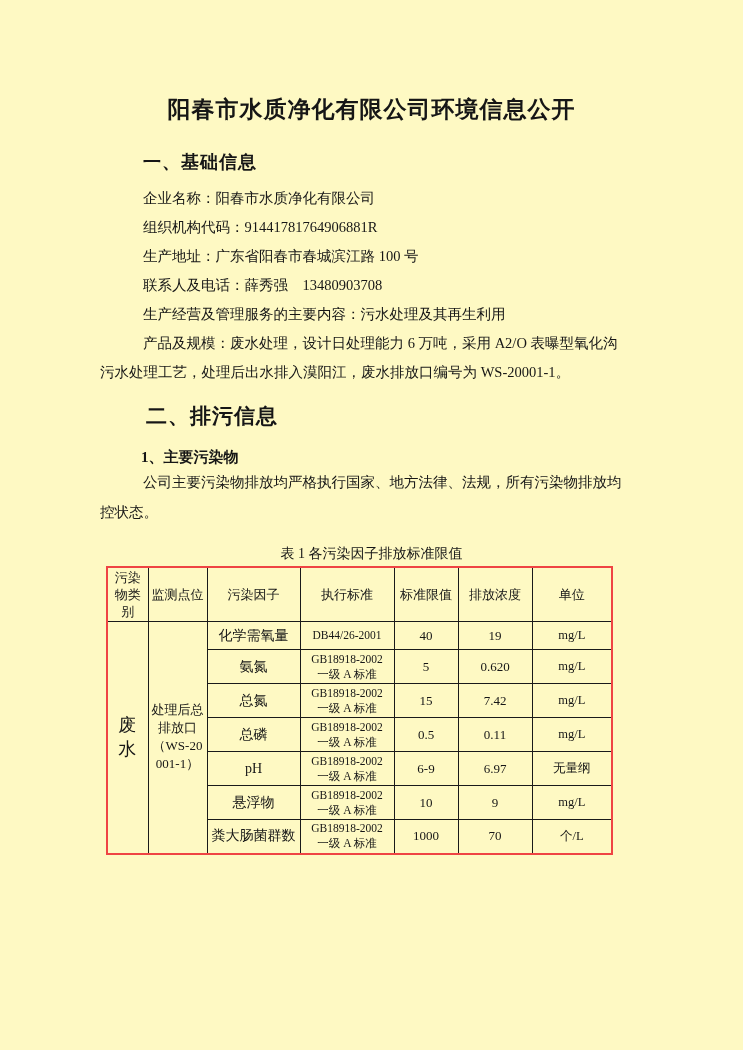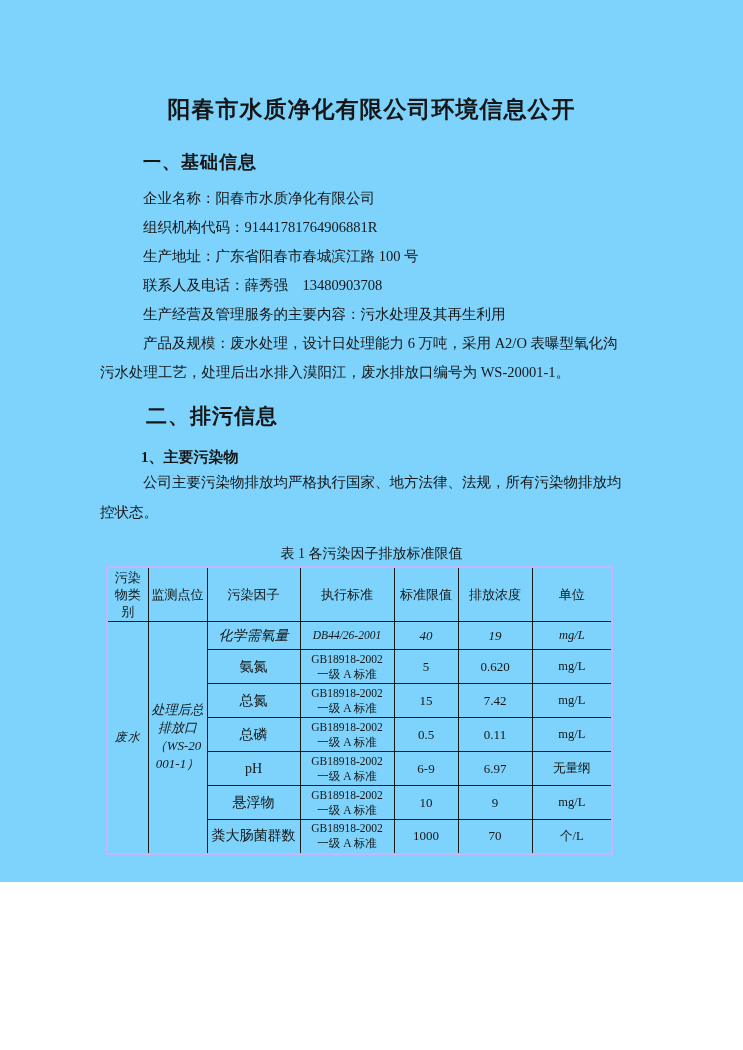--- a/index.html
+++ b/index.html
@@ -3,23 +3,23 @@
 <meta charset="utf-8">
 <style>
   html, body {
     margin: 0;
     padding: 0;
     background: #ffffff;
   }
   .page {
     position: relative;
     width: 743px;
-    height: 882px;
+    height: 1050px;
     margin: 0 auto;
-    background: #7dd3fc;
+    background: #fef9c3;
     color: #161616;
     font-family: "Liberation Serif", "DejaVu Serif", serif;
     box-sizing: border-box;
     padding: 94px 100px 0 100px;
     overflow: hidden;
   }
   .doc-title {
     font-size: 23px;
     line-height: 32px;
     font-weight: bold;
@@ -66,37 +66,37 @@
     margin-top: 17px;
     font-size: 14px;
     line-height: 19px;
     text-align: center;
   }
   table.limits {
     border-collapse: collapse;
     table-layout: fixed;
     width: 505px;
     margin: 3px 0 0 6px;
-    border: 2px solid #c4b5fd;
+    border: 2px solid #ef4444;
   }
   table.limits td {
     border: 1px solid #1a1a1a;
     text-align: center;
     vertical-align: middle;
     padding: 1px 2px;
     box-sizing: border-box;
     overflow: hidden;
   }
   td.hdr {
     font-size: 13px;
     line-height: 17px;
     height: 54px;
   }
   td.cat {
-    font-size: 12px;
+    font-size: 18px;
     letter-spacing: 1px;
   }
   td.mon {
     font-size: 13px;
     line-height: 18px;
     word-break: break-all;
     padding: 1px 6px;
   }
   td.factor {
     font-size: 14px;
@@ -105,21 +105,21 @@
     font-size: 11.5px;
     line-height: 15px;
     white-space: pre-line;
   }
   td.num {
     font-size: 13px;
   }
   td.unit {
     font-size: 12.5px;
   }
-  tr.r1 td { height: 28px; font-style: italic; }
+  tr.r1 td { height: 28px; }
   tr.rn td { height: 34px; }
 </style>
 </head>
 <body>
 
 <div class="page">
 
   <div class="doc-title">阳春市水质净化有限公司环境信息公开</div>
 
   <div class="h1">一、基础信息</div>

